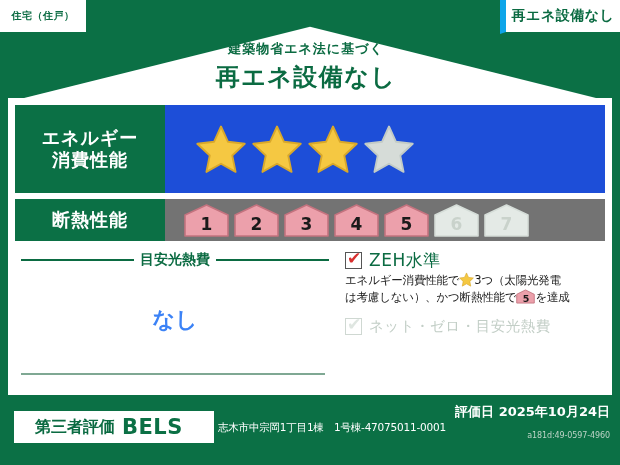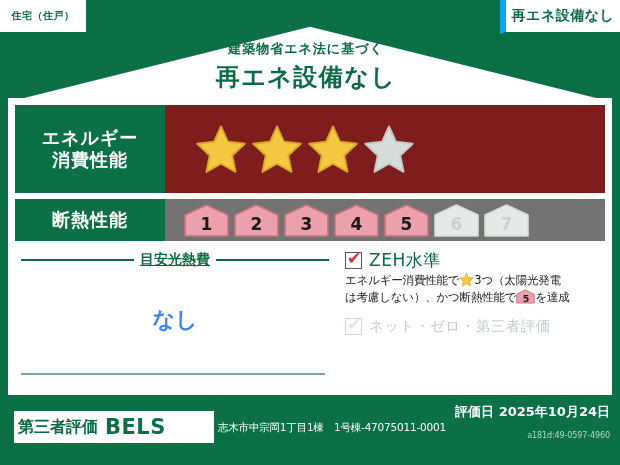--- a/index.html
+++ b/index.html
@@ -51,21 +51,21 @@
   }
 
   
   .row{display:flex;align-items:stretch;}
   .row-label{
     background:#0b7045;color:#fff;font-weight:bold;
     display:flex;flex-direction:column;align-items:center;justify-content:center;
     text-align:center;line-height:1.25;box-sizing:border-box;
   }
 
-  #energy-row{height:88px;margin:7px 7px 0 7px;background:#7f1d1d;}
+  #energy-row{height:88px;margin:7px 7px 0 7px;background:#1d4ed8;}
   #energy-label{width:150px;font-size:18px;letter-spacing:1px;}
   #stars{flex:1;display:flex;align-items:center;gap:4px;padding-left:30px;}
 
   #insul-row{height:42px;margin:6px 7px 0 7px;background:#737373;}
   #insul-label{width:150px;font-size:18px;letter-spacing:1px;}
   #houses{flex:1;display:flex;align-items:center;gap:3px;padding-left:18px;}
 
   
   .star{width:52px;height:50px;display:block;}
 
@@ -78,21 +78,21 @@
   .house svg{position:absolute;left:0;top:0;}
   .house span{position:relative;z-index:2;padding-bottom:3px;}
   .house.on span{color:#1a1a1a;}
   .house.off span{color:#c9d2cb;}
 
   
   #bottom{display:flex;margin:8px 7px 0 7px;height:138px;}
   #cost-col{width:320px;position:relative;}
   #cost-head{
     display:flex;align-items:center;gap:6px;color:#0b6b42;
-    font-size:14px;font-weight:bold;padding:2px 6px 0 6px;text-decoration:underline;
+    font-size:14px;font-weight:bold;padding:2px 6px 0 6px;
   }
   .hline{flex:1;height:0;border-top:2px solid #0b6b42;}
   #cost-value{
     text-align:center;color:#3b82f6;font-size:22px;font-weight:bold;
     margin-top:36px;
   }
   #cost-underline{
     position:absolute;left:6px;right:10px;bottom:12px;
     border-top:2px solid #7fa893;
   }
@@ -124,21 +124,21 @@
   #nze-line{margin-top:12px;}
   #nze-label{color:#c2cec6;font-size:14.5px;letter-spacing:.5px;}
 
   
   #footer{
     position:absolute;left:0;right:0;bottom:0;height:66px;color:#fff;
   }
   #bels-box{
     position:absolute;left:14px;top:12px;width:200px;height:32px;
     background:#fff;display:flex;align-items:center;gap:7px;
-    padding:0 4px;box-sizing:border-box;
+    padding:0 21px;box-sizing:border-box;
   }
   #bels-eval{color:#0b6b42;font-size:16px;font-weight:bold;letter-spacing:0px;}
   #bels-word{color:#0b7045;font-size:21px;font-weight:bold;letter-spacing:.5px;}
   #addr{
     position:absolute;left:218px;top:22px;font-size:10.5px;
     letter-spacing:-.2px;white-space:nowrap;
   }
   #eval-date{
     position:absolute;right:10px;top:4px;font-size:13px;font-weight:bold;
     white-space:nowrap;
@@ -268,21 +268,21 @@
                 <polygon points="1,19 1,7 13,1 25,7 25,19" fill="#eca0ab" stroke="#c4737f" stroke-width="1.2"></polygon>
               </svg>
             <span>5</span>
           </span><span>を達成</span>
         </div>
 
         <div id="nze-line" class="chk-line">
           <span class="chkbox off">
             <span class="chkmark faint">✔</span>
           </span>
-          <span id="nze-label">ネット・ゼロ・第三者評価</span>
+          <span id="nze-label">ネット・ゼロ・目安光熱費</span>
         </div>
       </div>
 
     </div>
   </div>
 
   <div id="footer">
     <div id="bels-box">
       <span id="bels-eval">第三者評価</span>
       <span id="bels-word">BELS</span>

